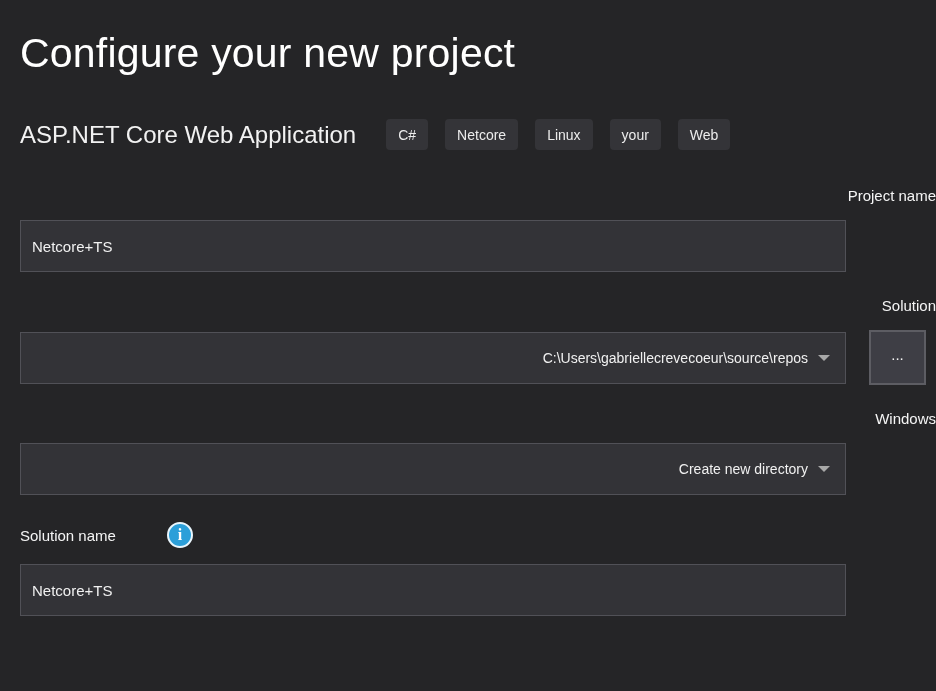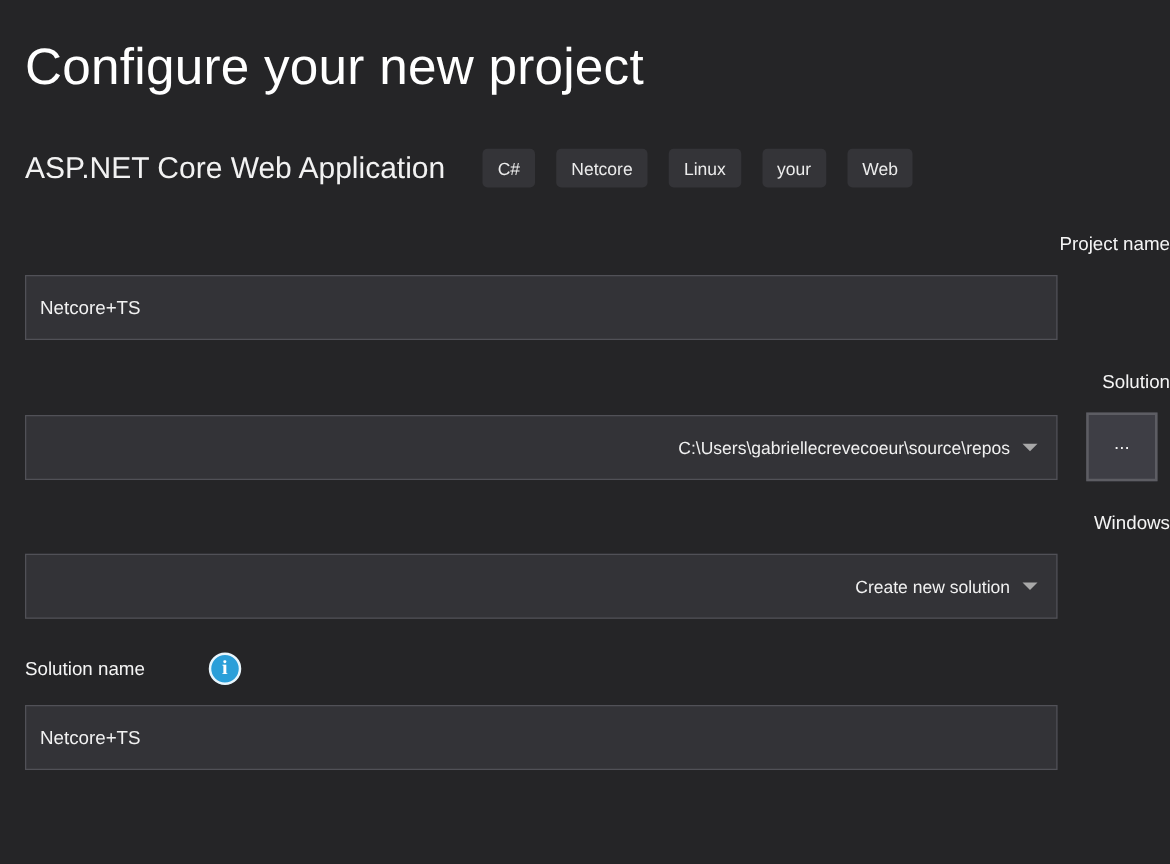--- a/index.html
+++ b/index.html
@@ -154,21 +154,21 @@
     <div class="combo">
       <span class="combo-value">C:\Users\gabriellecrevecoeur\source\repos</span>
       <span class="chevron"></span>
     </div>
     <button class="browse-btn">...</button>
   </div>
 
   <label class="field-label">Windows</label>
   <div class="row">
     <div class="combo">
-      <span class="combo-value">Create new solution</span>
+      <span class="combo-value">Create new directory</span>
       <span class="chevron"></span>
     </div>
   </div>
 
   <div class="label-row">
     <label class="field-label">Solution name</label>
     <span class="info-icon">i</span>
   </div>
   <input class="text-input" type="text" value="Netcore+TS" style="">
 

